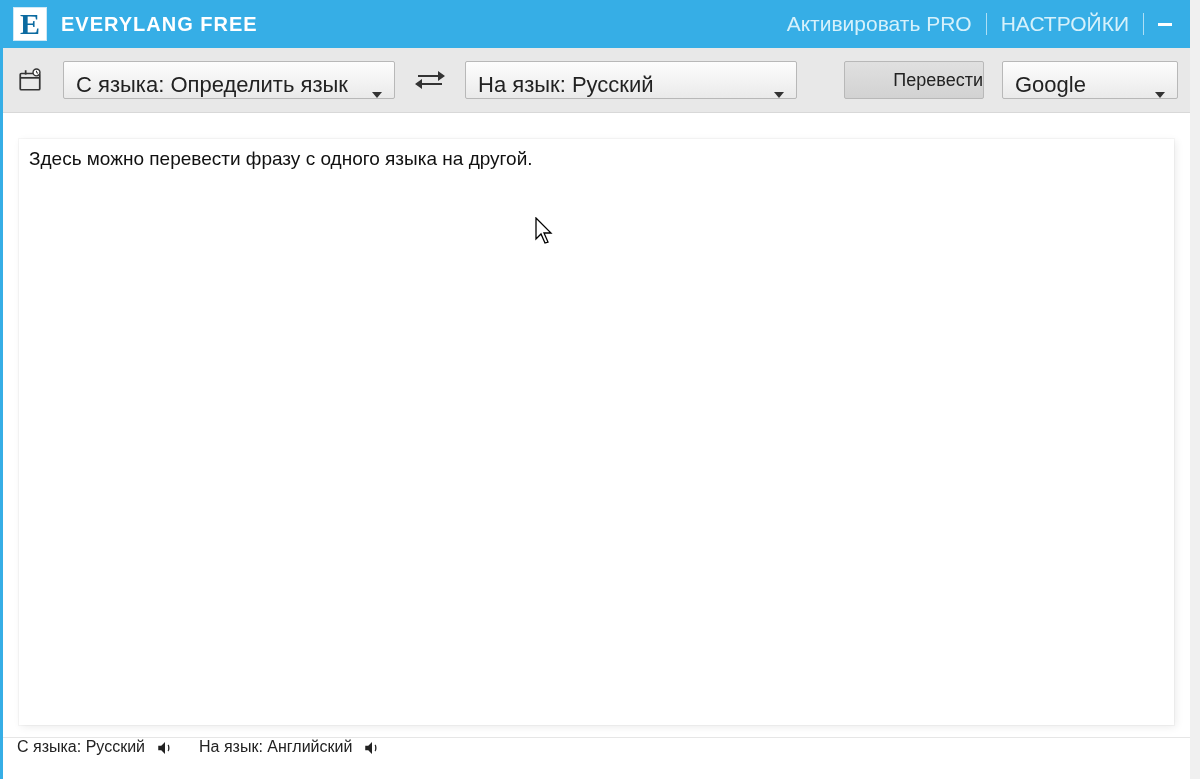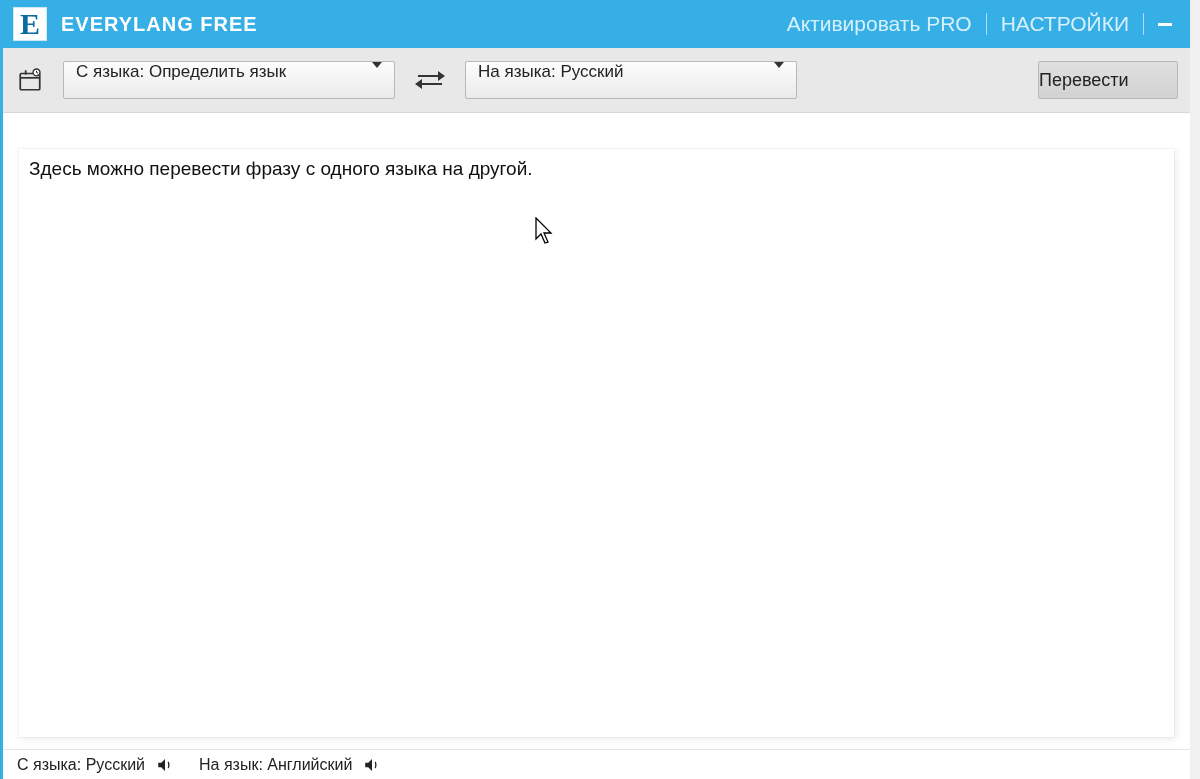--- a/index.html
+++ b/index.html
@@ -91,23 +91,23 @@
     align-items: center;
     justify-content: center;
     cursor: pointer;
   }
   .dropdown {
     height: 38px;
     background: linear-gradient(#fdfdfd,#eaeaea);
     border: 1px solid #b8b8b8;
     border-radius: 2px;
     display: flex;
-    align-items: flex-start;
+    align-items: flex-end;
     padding: 0 12px;
-    font-size: 17px;
+    font-size: 22px;
     color: #222;
     cursor: pointer;
     position: relative;
   }
   .dropdown .caret {
     margin-left: auto;
     padding-left: 18px;
   }
   .dd-from { width: 332px; }
   .dd-to { width: 332px; }
@@ -120,51 +120,51 @@
     cursor: pointer;
   }
   .translate-btn {
     height: 38px;
     width: 140px;
     background: linear-gradient(#e0e0e0,#d2d2d2);
     border: 1px solid #b8b8b8;
     border-radius: 2px;
     display: flex;
     align-items: center;
-    justify-content: flex-start;
+    justify-content: flex-end;
     font-size: 18px;
     color: #222;
     cursor: pointer;
   }
   
   .panes {
     flex: 1;
     display: flex;
     gap: 30px;
-    padding: 36px 16px 12px 16px;
+    padding: 26px 16px 12px 16px;
     background: #fff;
   }
   .pane {
     flex: 1;
     background: #fff;
     box-shadow: 0 0 0 1px rgba(0,0,0,0.03), 2px 2px 8px rgba(0,0,0,0.08);
     padding: 8px 10px;
     font-size: 19px;
     line-height: 1.3;
     color: #111;
     overflow: auto;
     font-family: Arial, sans-serif;
   }
   
   .statusbar {
-    height: 30px;
+    height: 42px;
     background: #fff;
     border-top: 1px solid #e6e6e6;
     display: flex;
-    align-items: center;
+    align-items: flex-start;
     padding: 0 14px;
     gap: 10px;
     font-size: 16px;
     color: #222;
   }
   .speaker {
     display: inline-flex;
     align-items: center;
     justify-content: center;
     width: 20px;
@@ -221,34 +221,42 @@
     </div>
 
     <div class="swap">
       <svg width="32" height="26" viewBox="0 0 32 26">
         <path d="M4 8 H24 L24 4 L31 9 L24 14 L24 10 H4 Z" fill="#333"></path>
         <path d="M28 18 H8 L8 22 L1 17 L8 12 L8 16 H28 Z" fill="#333"></path>
       </svg>
     </div>
 
     <div class="dropdown dd-to">
-      <span>На языка: Русский</span>
+      <span>На язык: Русский</span>
       <span class="caret">
         <svg width="10" height="6" viewBox="0 0 10 6">
             <path d="M0 0 L5 6 L10 0 Z" fill="#333"></path>
           </svg>
       </span>
     </div>
 
     <div style="flex:1"></div>
 
     <div class="translate-btn">
       <span>Перевести</span>
     </div>
 
+    <div class="dropdown dd-engine">
+      <span>Google</span>
+      <span class="caret">
+        <svg width="10" height="6" viewBox="0 0 10 6">
+            <path d="M0 0 L5 6 L10 0 Z" fill="#333"></path>
+          </svg>
+      </span>
+    </div>
   </div>
 
   <div class="panes">
     <div class="pane">Здесь можно перевести фразу с одного языка на другой.</div>
   </div>
 
   <div class="statusbar">
     <span>С языка: Русский</span>
     <span class="speaker">
       <svg width="18" height="18" viewBox="0 0 24 24">

